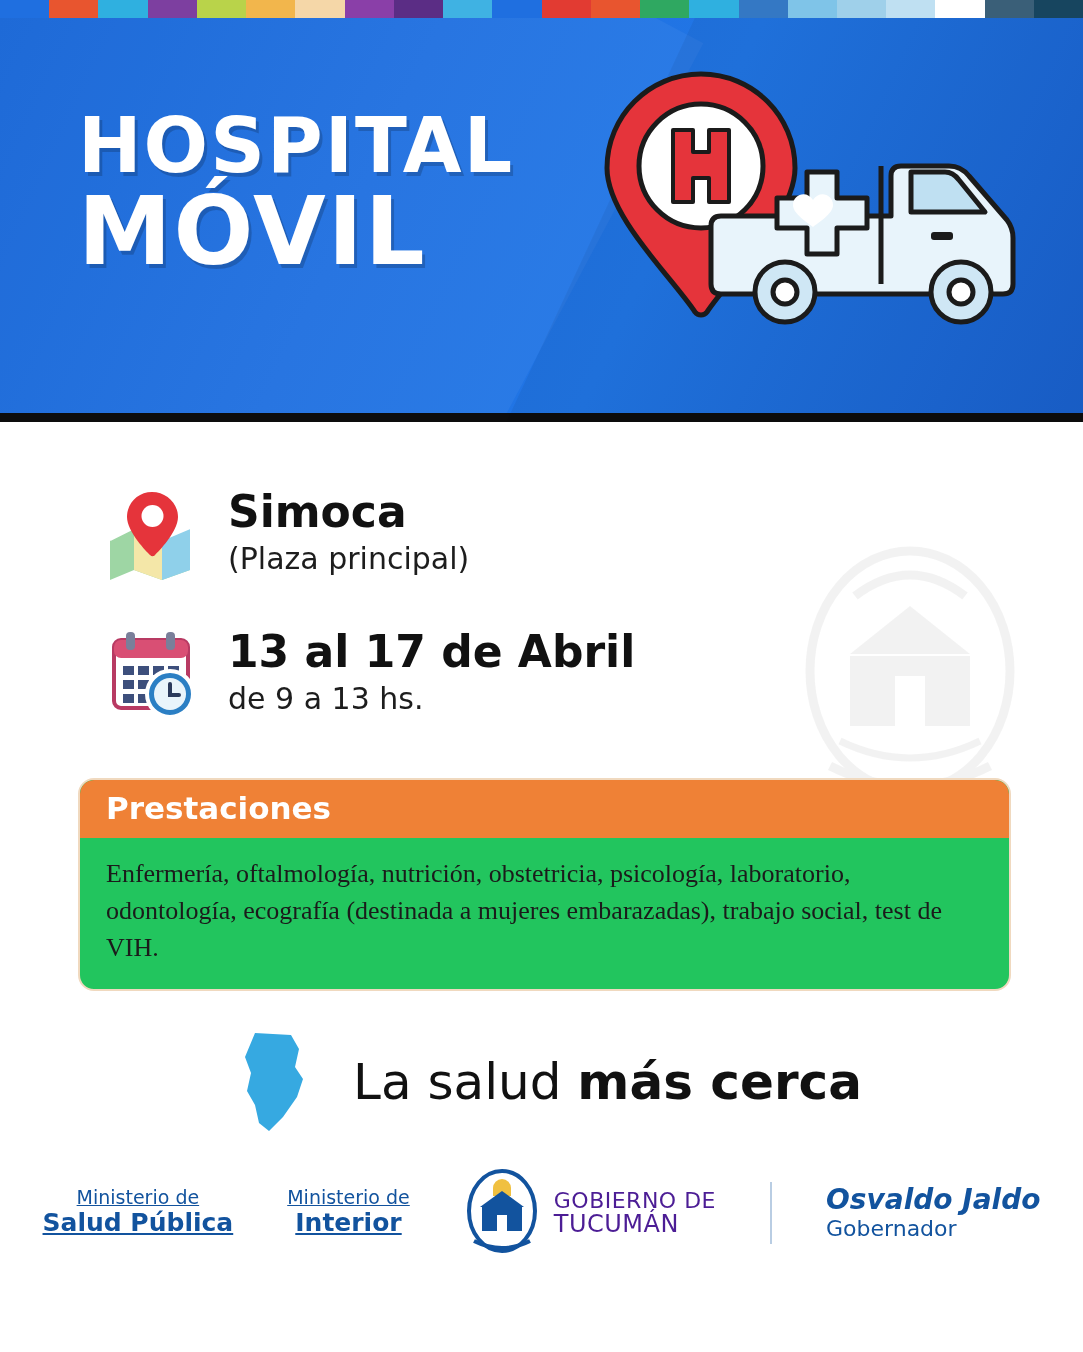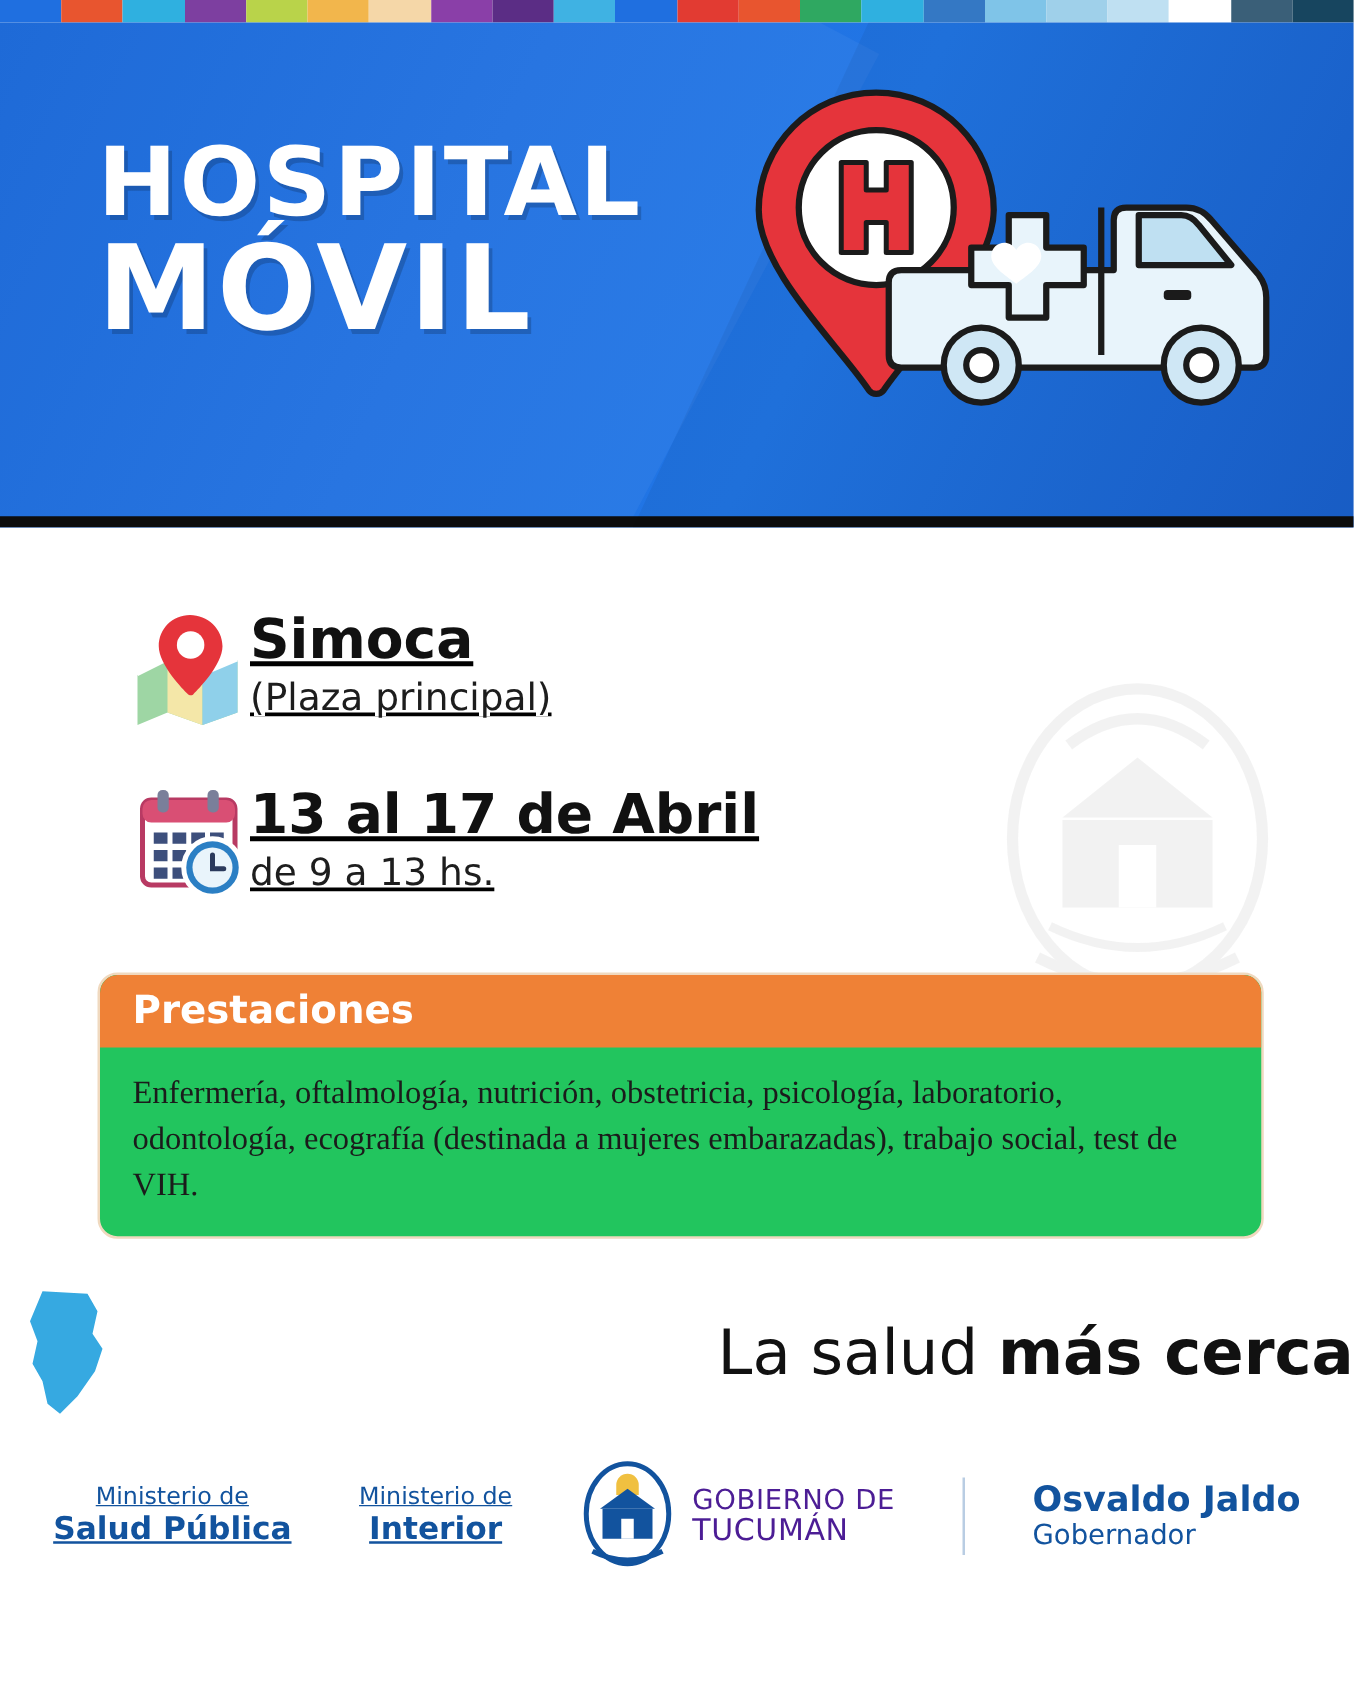--- a/index.html
+++ b/index.html
@@ -99,24 +99,24 @@
     top: 52px;
     width: 230px;
     height: 300px;
     opacity: 0.12;
   }
 
   
   .info-row {
     display: flex;
     align-items: center;
+    gap: 28px;
     padding-left: 104px;
     position: relative;
     z-index: 2;
-    text-decoration: underline;
   }
   .info-row.location { margin-top: 62px; }
   .info-row.date { margin-top: 44px; }
 
   .row-icon { width: 96px; height: 96px; flex: 0 0 96px; }
 
   .row-text .primary {
     font-size: 44px;
     font-weight: bold;
     color: #111111;
@@ -157,21 +157,21 @@
     font-family: Liberation Serif, serif;
   }
 
   
   .slogan {
     position: relative;
     z-index: 2;
     margin-top: 36px;
     display: flex;
     align-items: center;
-    justify-content: space-between;
+    justify-content: center;
     gap: 22px;
   }
   .slogan-map { width: 110px; height: 110px; }
   .slogan-text {
     font-size: 50px;
     color: #111111;
     font-family: "DejaVu Sans", sans-serif;
   }
   .slogan-text b { font-weight: bold; }
 
@@ -204,21 +204,21 @@
     font-family: "DejaVu Sans", sans-serif;
   }
   .gob-text .t1 { font-size: 22px; letter-spacing: 0.5px; }
   .gob-text .t2 { font-size: 24px; font-weight: normal; letter-spacing: 0.5px; }
   .divider-v { width: 2px; height: 62px; background: #b9cde3; }
   .gov-name {
     color: #12539e;
     line-height: 1.15;
     font-family: "DejaVu Sans", sans-serif;
   }
-  .gov-name .n1 { font-size: 28px; font-weight: bold; }
+  .gov-name .n1 { font-size: 28px; font-weight: bold; font-style: italic; }
   .gov-name .n2 { font-size: 22px; }
 </style>
 </head>
 <body>
 
 <div class="color-strip">
   <div style="background:#1f6fe0"></div>
   <div style="background:#e8552f"></div>
   <div style="background:#2fb0e0"></div>
   <div style="background:#7d3fa0"></div>

